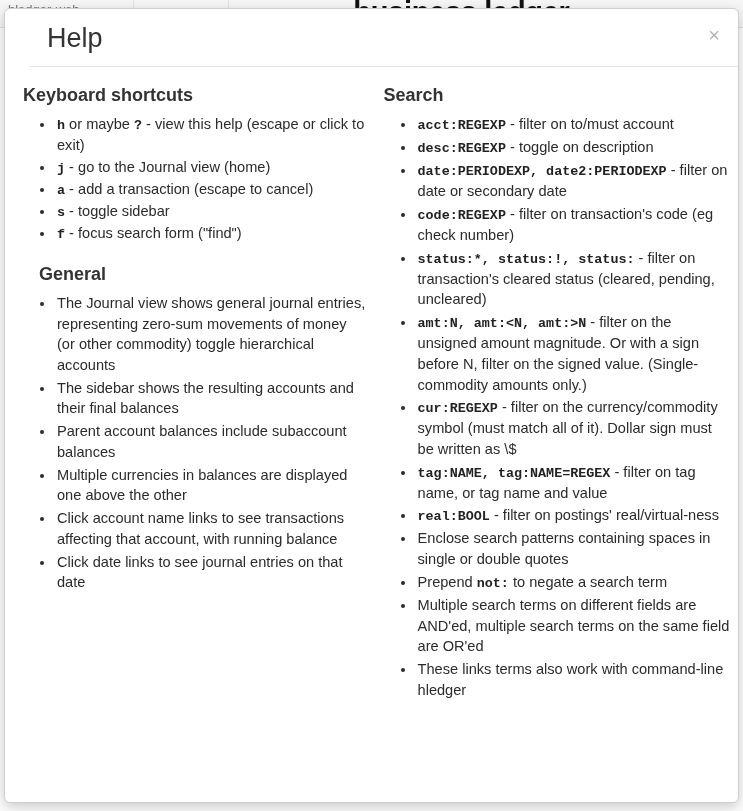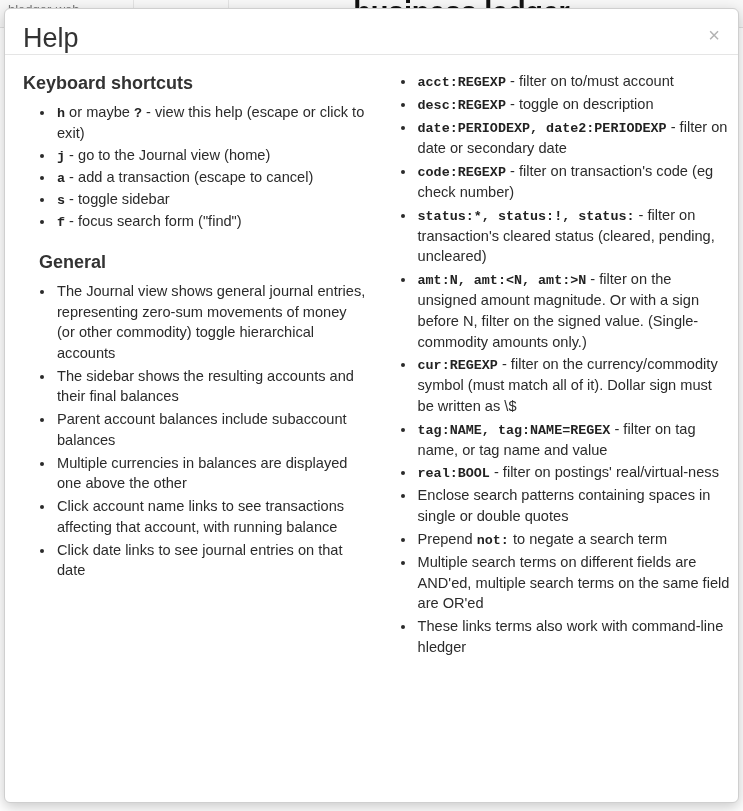--- a/index.html
+++ b/index.html
@@ -73,23 +73,24 @@
     height: 795px;
     background: #ffffff;
     border: 1px solid #cfcfcf;
     border-radius: 6px;
     box-shadow: 0 4px 14px rgba(0,0,0,0.22);
     box-sizing: border-box;
     overflow: hidden;
   }
   .modal-header {
     position: relative;
-    height: 46px;
+    height: 58px;
     border-bottom: 1px solid #e5e5e5;
     box-sizing: border-box;
+    margin-left: 24px;
   }
   .modal-title {
     position: absolute;
     left: 18px;
     top: 16px;
     font-size: 27px;
     color: #333;
     font-weight: normal;
     line-height: 1;
   }
@@ -204,20 +205,21 @@
         <li>The Journal view shows general journal entries, representing zero-sum movements of money (or other commodity) toggle hierarchical accounts</li>
         <li>The sidebar shows the resulting accounts and their final balances</li>
         <li>Parent account balances include subaccount balances</li>
         <li>Multiple currencies in balances are displayed one above the other</li>
         <li>Click account name links to see transactions affecting that account, with running balance</li>
         <li>Click date links to see journal entries on that date</li>
       </ul>
     </div>
 
     <div class="col col-right">
+      <h3 class="section">Search</h3>
       <ul class="bullets spaced">
         <li>
           <code>acct:REGEXP</code><span> - filter on to/must account</span>
         </li>
         <li>
           <code>desc:REGEXP</code><span> - toggle on description</span>
         </li>
         <li>
           <code>date:PERIODEXP, date2:PERIODEXP</code><span> - filter on date or secondary date</span>
         </li>

